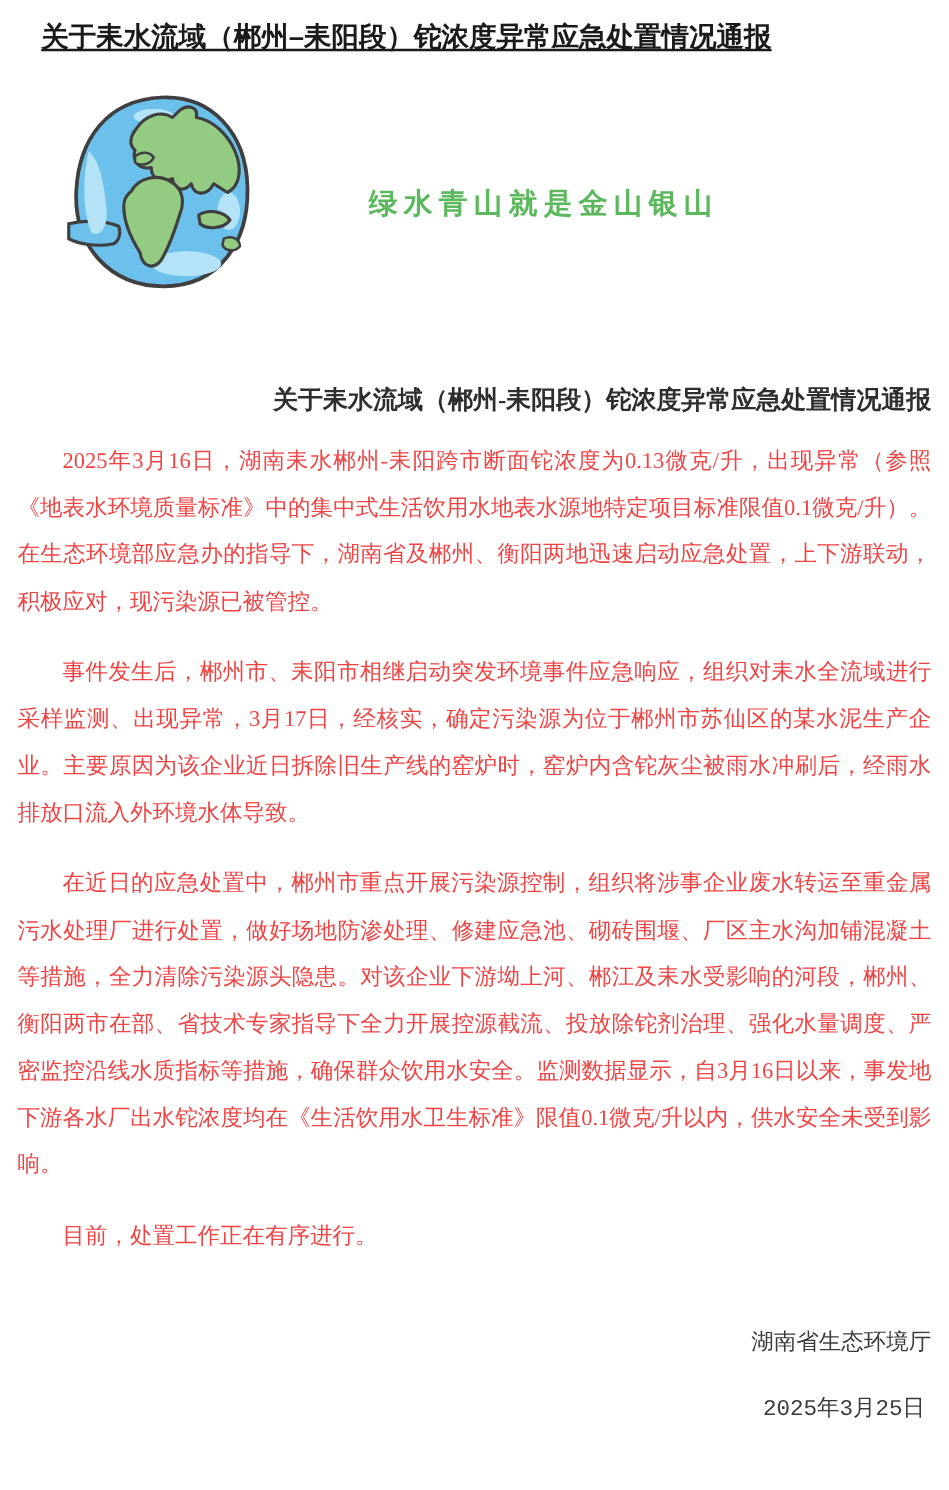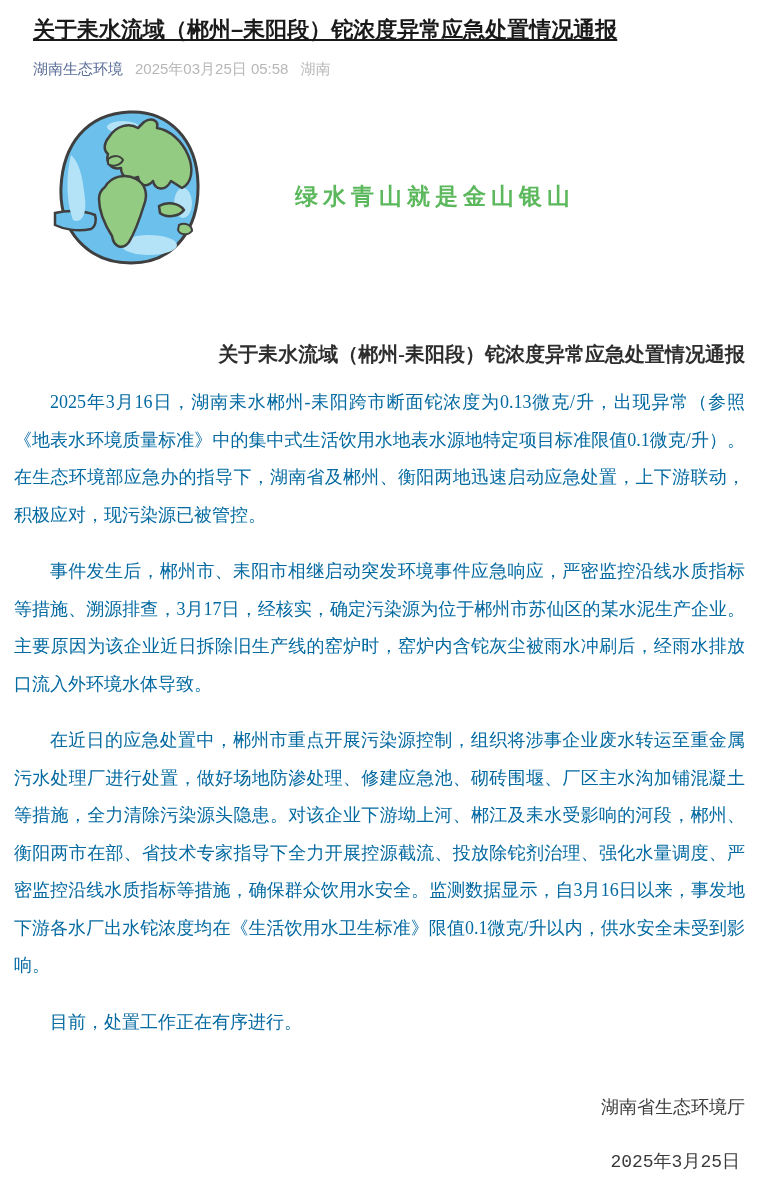--- a/index.html
+++ b/index.html
@@ -21,37 +21,32 @@
   .slogan{position:absolute;left:295px;top:84px;font-size:23px;font-weight:800;
           color:#5cb85c;letter-spacing:5px;white-space:nowrap;
           font-family:"Liberation Sans","DejaVu Sans",sans-serif;}
 
   
   .article{padding:0 14px;font-family:"Liberation Serif","DejaVu Serif",serif;color:#383838;}
   .article-title{text-align:right;font-size:20px;font-weight:700;color:#2e2e2e;
                  margin:38px 0 0 0;line-height:28px;}
   .paragraphs{margin-top:16px;}
   .article p{font-size:18px;line-height:37.5px;text-align:justify;text-indent:2em;
-             margin:0 0 19px 0;color:#0369a1;}
+             margin:0 0 19px 0;color:#ef4444;}
   .signature{text-align:right;font-size:18px;line-height:28px;margin:52px 0 0 0;color:#3a3a3a;}
   .sign-date{text-align:right;font-size:18px;line-height:28px;margin:27px 0 0 0;
              padding-right:5px;color:#3a3a3a;font-family:Liberation Mono, monospace;}
 </style>
 </head>
 <body>
 
 <div class="page">
 
   <div class="header">
     <h1 class="page-title">关于耒水流域（郴州–耒阳段）铊浓度异常应急处置情况通报</h1>
-    <div class="byline">
-      <span class="account-name">湖南生态环境</span>
-      <span class="byline-meta">2025年03月25日 05:58</span>
-      <span class="byline-region">湖南</span>
-    </div>
   </div>
 
   <div class="banner">
     <svg class="globe" viewBox="0 0 152 162">
 
       <path d="M76,5 C33,7 10,38 8,80 C6,124 35,156 78,156 C122,156 146,121 145,77 C144,33 116,3 76,5 Z" fill="#6cc0ec" stroke="#3f3f3f" stroke-width="3"></path>
 
       <path d="M2,106 C14,103 30,103 42,108 C44,114 42,120 38,122 C24,125 10,122 2,118 Z" fill="#6cc0ec" stroke="#3f3f3f" stroke-width="2.5"></path>
 
       <path d="M18,48 C13,68 13,95 20,113 C28,117 34,108 32,92 C30,75 28,57 18,48 Z" fill="#b4e3f8"></path>
@@ -69,21 +64,21 @@
 
       <path d="M126,118 C132,115 139,118 139,124 C135,129 127,128 125,123 Z" fill="#92cb81" stroke="#3f3f3f" stroke-width="2" stroke-linejoin="round"></path>
     </svg>
     <div class="slogan">绿水青山就是金山银山</div>
   </div>
 
   <div class="article">
     <div class="article-title">关于耒水流域（郴州-耒阳段）铊浓度异常应急处置情况通报</div>
     <div class="paragraphs">
       <p>2025年3月16日，湖南耒水郴州-耒阳跨市断面铊浓度为0.13微克/升，出现异常（参照《地表水环境质量标准》中的集中式生活饮用水地表水源地特定项目标准限值0.1微克/升）。在生态环境部应急办的指导下，湖南省及郴州、衡阳两地迅速启动应急处置，上下游联动，积极应对，现污染源已被管控。</p>
-      <p>事件发生后，郴州市、耒阳市相继启动突发环境事件应急响应，严密监控沿线水质指标等措施、溯源排查，3月17日，经核实，确定污染源为位于郴州市苏仙区的某水泥生产企业。主要原因为该企业近日拆除旧生产线的窑炉时，窑炉内含铊灰尘被雨水冲刷后，经雨水排放口流入外环境水体导致。</p>
+      <p>事件发生后，郴州市、耒阳市相继启动突发环境事件应急响应，组织对耒水全流域进行采样监测、出现异常，3月17日，经核实，确定污染源为位于郴州市苏仙区的某水泥生产企业。主要原因为该企业近日拆除旧生产线的窑炉时，窑炉内含铊灰尘被雨水冲刷后，经雨水排放口流入外环境水体导致。</p>
       <p>在近日的应急处置中，郴州市重点开展污染源控制，组织将涉事企业废水转运至重金属污水处理厂进行处置，做好场地防渗处理、修建应急池、砌砖围堰、厂区主水沟加铺混凝土等措施，全力清除污染源头隐患。对该企业下游坳上河、郴江及耒水受影响的河段，郴州、衡阳两市在部、省技术专家指导下全力开展控源截流、投放除铊剂治理、强化水量调度、严密监控沿线水质指标等措施，确保群众饮用水安全。监测数据显示，自3月16日以来，事发地下游各水厂出水铊浓度均在《生活饮用水卫生标准》限值0.1微克/升以内，供水安全未受到影响。</p>
       <p>目前，处置工作正在有序进行。</p>
     </div>
     <div class="signature">湖南省生态环境厅</div>
     <div class="sign-date">2025年3月25日</div>
   </div>
 
 </div>
 
 </body></html>

